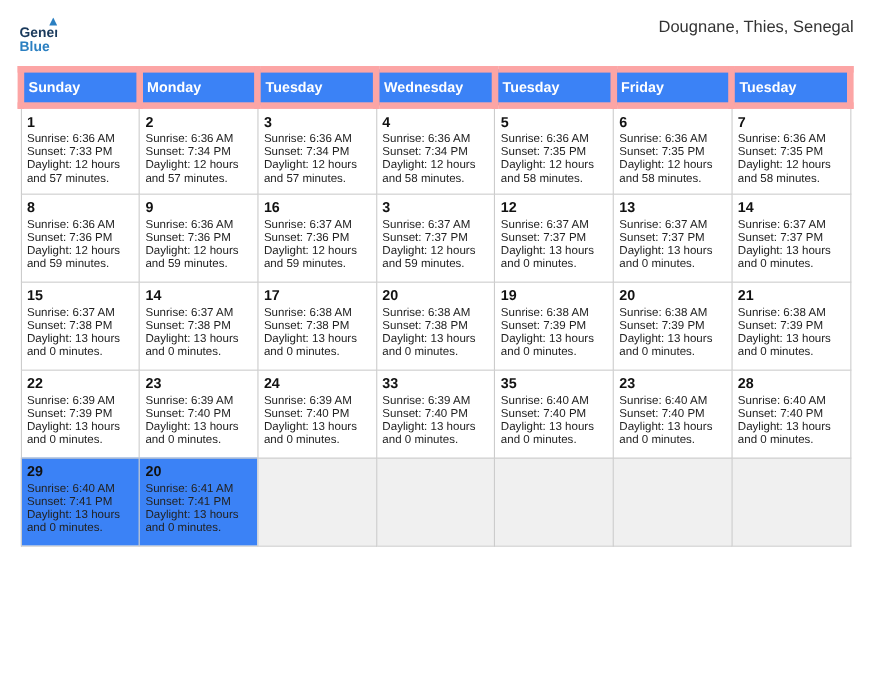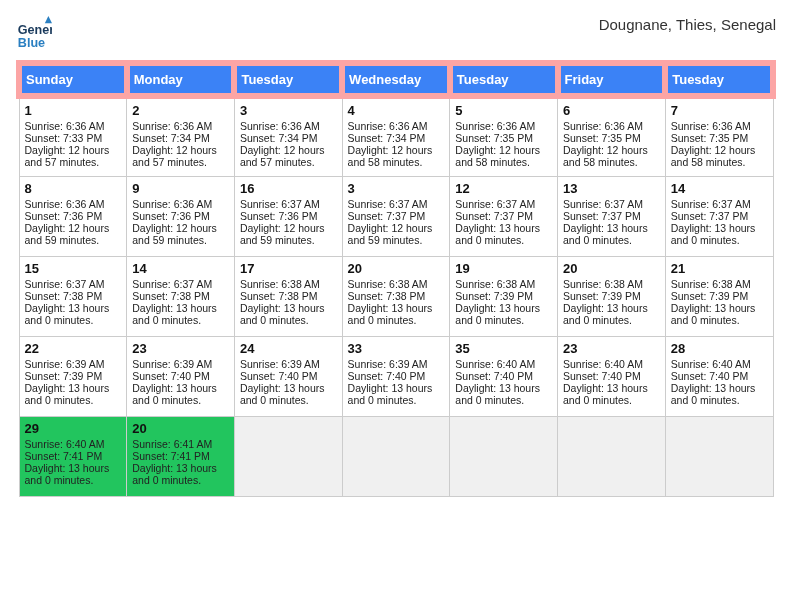--- a/index.html
+++ b/index.html
@@ -54,21 +54,21 @@
     tbody tr td {
       border: 1px solid #ccc;
       vertical-align: top;
       padding: 4px 5px;
       font-size: 10.5px;
       color: #222;
       height: 80px;
       background: #fff;
     }
     tbody tr:last-child td {
-      background: #22c55e;
+      background: #3b82f6;
     }
     .day-num {
       font-size: 13px;
       font-weight: bold;
       color: #111;
       display: block;
       margin-bottom: 2px;
     }
     .cell-empty {
       background: #f0f0f0 !important;

